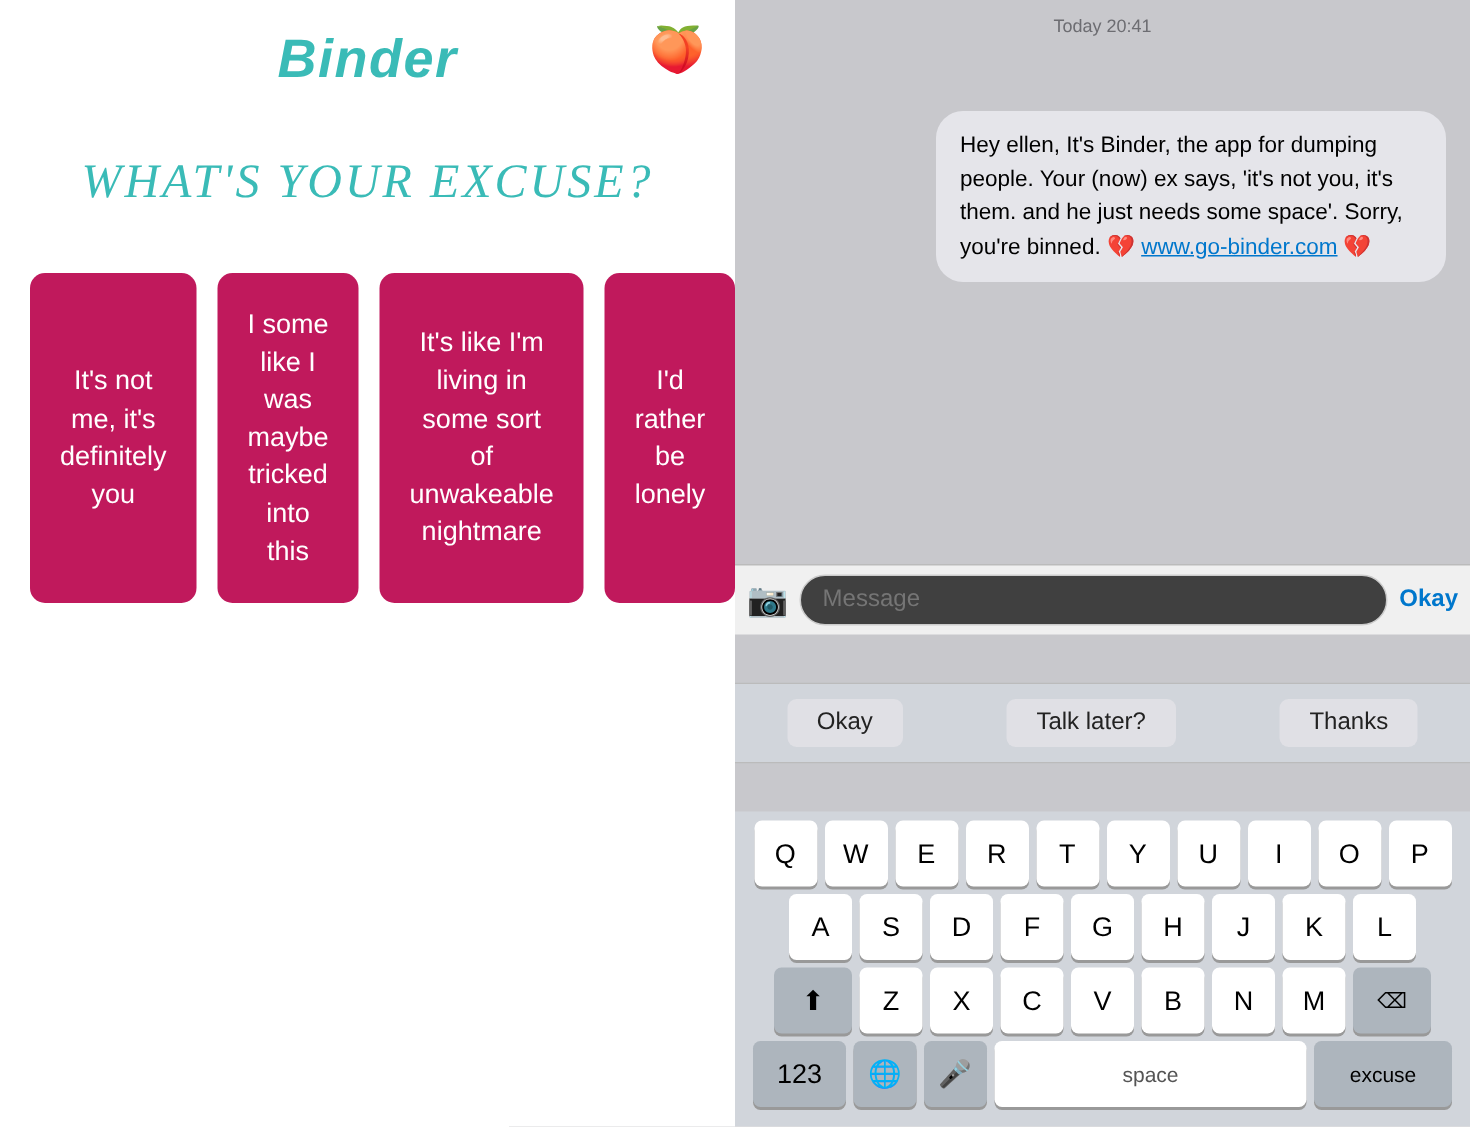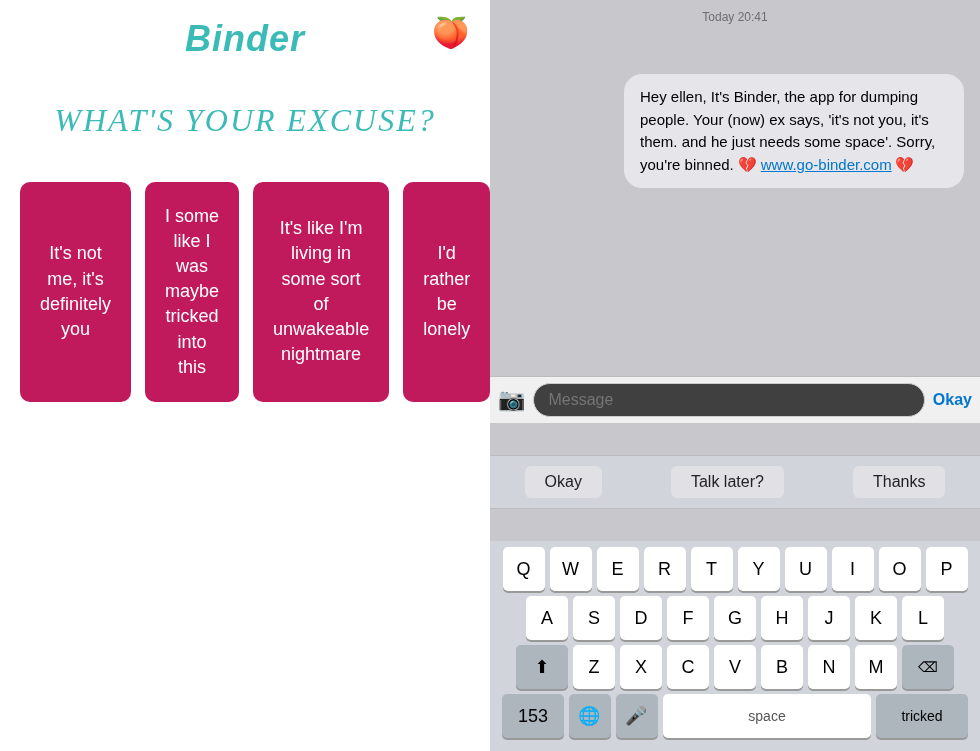--- a/index.html
+++ b/index.html
@@ -316,20 +316,20 @@
       <button class="key">X</button>
       <button class="key">C</button>
       <button class="key">V</button>
       <button class="key">B</button>
       <button class="key">N</button>
       <button class="key">M</button>
       <button class="key key-dark key-delete">⌫</button>
     </div>
 
     <div class="keyboard-row bottom-row">
-      <button class="key key-dark key-wide">153</button>
+      <button class="key key-dark key-wide">123</button>
       <button class="key key-dark">🌐</button>
       <button class="key key-dark">🎤</button>
       <button class="key key-space">space</button>
-      <button class="key key-return key-dark">tricked</button>
+      <button class="key key-return key-dark">excuse</button>
     </div>
   </div>
 </div>
 
 </body></html>

